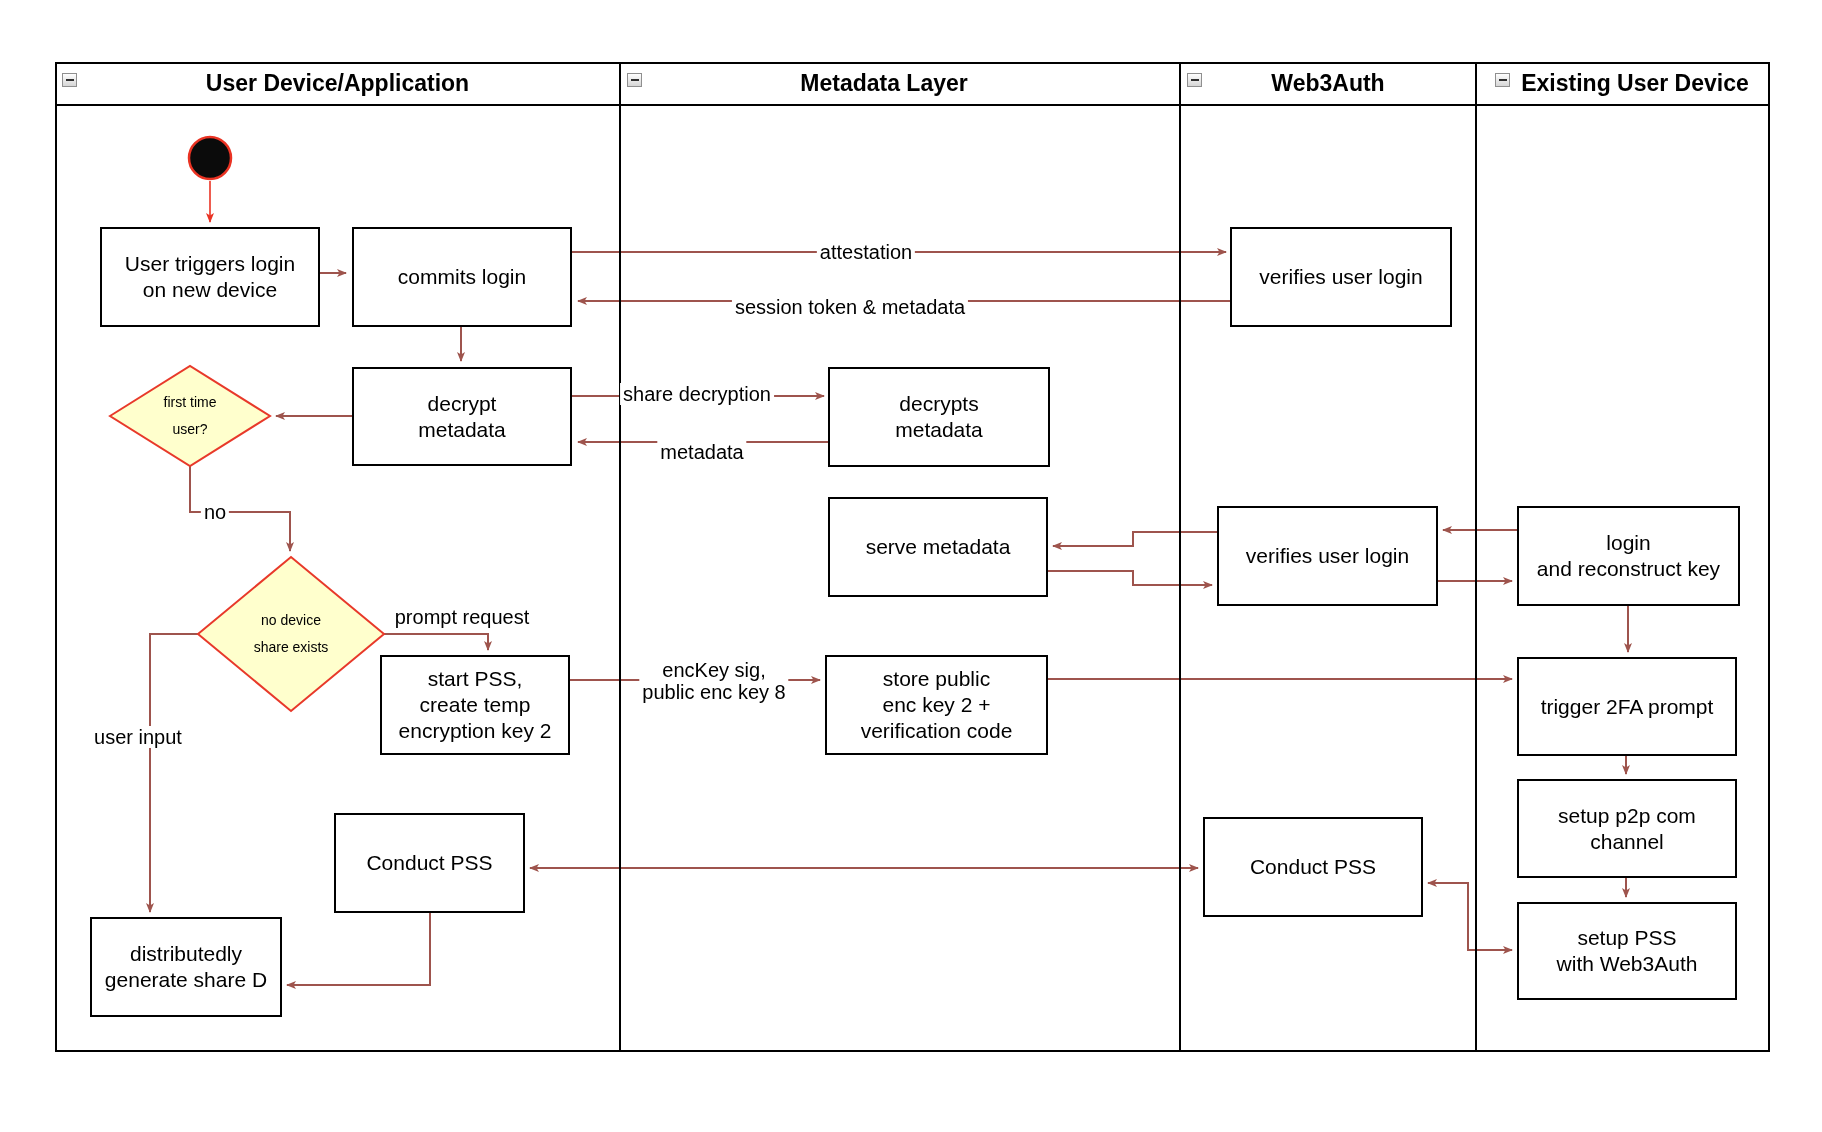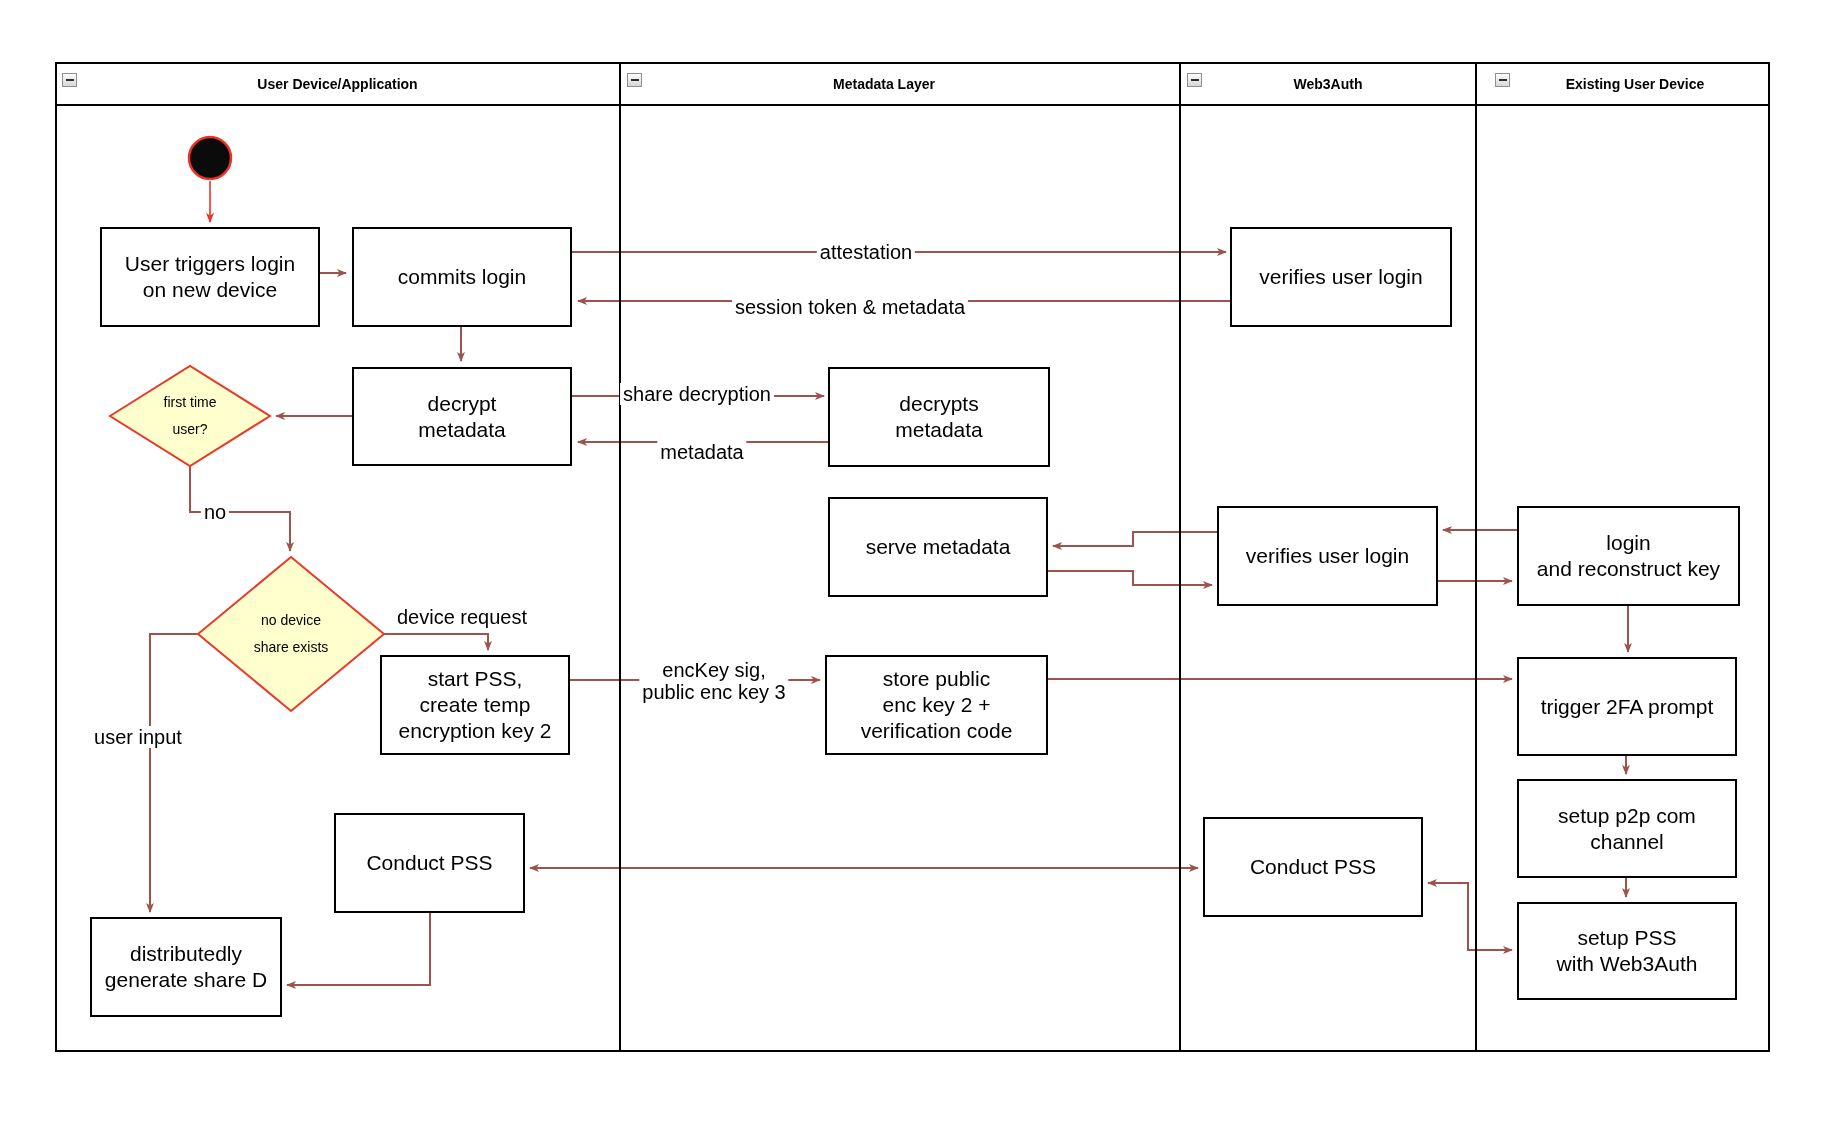--- a/index.html
+++ b/index.html
@@ -3,21 +3,21 @@
 <meta charset="utf-8">
 <style>
   html,body{margin:0;padding:0;background:#ffffff;}
   #canvas{position:relative;width:1822px;height:1132px;background:#ffffff;overflow:hidden;
           font-family:"Liberation Sans",sans-serif;}
   #edge-layer{position:absolute;left:0;top:0;width:1822px;height:1132px;}
   .frame{position:absolute;border:2px solid #000;box-sizing:border-box;background:transparent;}
   .vline{position:absolute;width:2px;background:#000;}
   .hline{position:absolute;height:2px;background:#000;}
   .lane-header{position:absolute;box-sizing:border-box;display:flex;align-items:center;justify-content:center;}
-  .lane-title{font-size:14px;font-weight:bold;color:#000;white-space:nowrap;}
+  .lane-title{font-size:23px;font-weight:bold;color:#000;white-space:nowrap;}
   .collapse-btn{position:absolute;left:7px;top:11px;width:15px;height:14px;box-sizing:border-box;
                 border:1px solid #8f8f8f;background:linear-gradient(#fefefe,#d6d6d6);
                 display:flex;align-items:center;justify-content:center;cursor:pointer;}
   .collapse-btn .bar{width:8px;height:2px;background:#2e2e2e;}
   .node-box{position:absolute;box-sizing:border-box;border:2px solid #000;background:#fff;
             display:flex;align-items:center;justify-content:center;text-align:center;
             font-size:21px;line-height:26px;color:#000;white-space:pre-line;}
   .diamond-text{position:absolute;display:flex;align-items:center;justify-content:center;text-align:center;
                 font-size:14px;line-height:27px;color:#000;white-space:pre-line;transform:translate(-50%,-50%);}
   .edge-label{position:absolute;transform:translate(-50%,-50%);background:#fff;padding:0 3px;
@@ -132,18 +132,18 @@
 channel</div>
       <div class="node-box" style="left: 1517px; top: 902px; width: 220px; height: 98px;">setup PSS
 with Web3Auth</div>
     </div>
   <div id="labels">
       <div class="edge-label" style="left: 866px; top: 252px;">attestation</div>
       <div class="edge-label" style="left: 850px; top: 307px;">session token &amp; metadata</div>
       <div class="edge-label" style="left: 697px; top: 394px;">share decryption</div>
       <div class="edge-label" style="left: 702px; top: 452px;">metadata</div>
       <div class="edge-label" style="left: 215px; top: 512px;">no</div>
-      <div class="edge-label" style="left: 462px; top: 617px;">device request</div>
+      <div class="edge-label" style="left: 462px; top: 617px;">prompt request</div>
       <div class="edge-label" style="left: 138px; top: 737px;">user input</div>
       <div class="edge-label" style="left: 714px; top: 681px;">encKey sig,
-public enc key 3</div>
+public enc key 8</div>
     </div>
 </div>
 
 </body></html>

